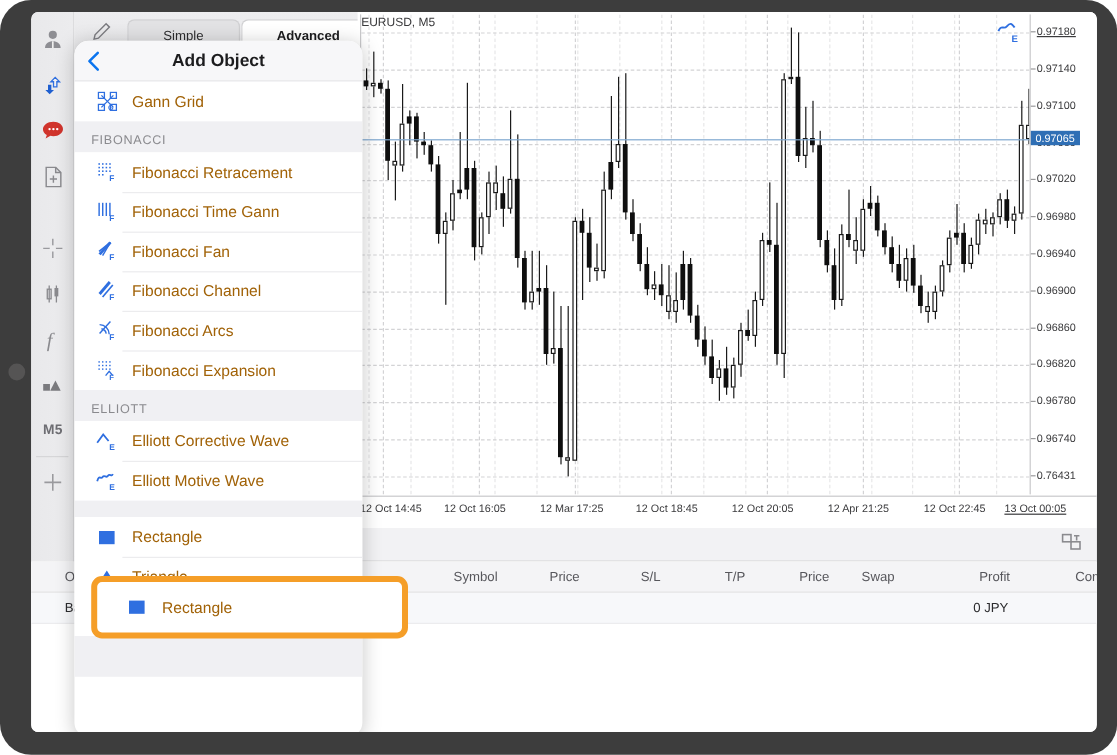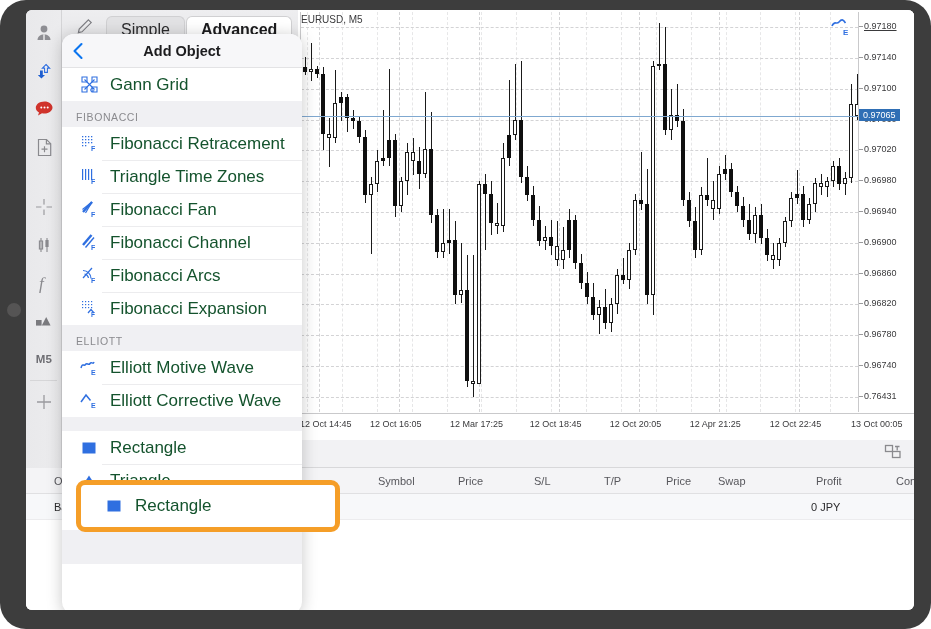--- a/index.html
+++ b/index.html
@@ -52,23 +52,23 @@
     width: 852px; height: 34px;
     background: linear-gradient(to bottom,#eeeef0,#e6e6e8);
     border-bottom: 1px solid #d2d2d4;
     display: flex; align-items: flex-end;
   }
   #pencil-tool {
     width: 44px; height: 34px; display:flex; align-items:center; justify-content:center;
     color:#7d7d82;
   }
   .chart-tab {
-    height: 27px; min-width: 78px; padding: 0 14px;
+    height: 27px; min-width: 78px; padding: 0 29px;
     display: flex; align-items: center; justify-content: center;
-    font-size: 16px; color: #2c2c2e;
+    font-size: 11px; color: #2c2c2e;
     background: #e2e2e4;
     border: 1px solid #d0d0d2; border-bottom: none;
     border-radius: 6px 6px 0 0;
     margin-right: 1px;
   }
   .chart-tab.active { background: #ffffff; color:#1c1c1e; font-weight:600;}
   #add-tab-button {
     width: 40px; height: 30px; display:flex; align-items:center; justify-content:center;
     font-size: 22px; color: #6f6f74; font-weight: 300;
   }
@@ -187,21 +187,21 @@
   }
   .obj-row + .obj-row::before{
     content:''; position:absolute; left:40px; right:0; top:0; height:0;
     border-top:1px solid #ececee;
   }
   .obj-icon {
     width:26px; min-width:26px; height:22px;
     display:flex; align-items:center; justify-content:center;
     color:#2f6fe0; margin-right:8px;
   }
-  .obj-label { font-size:17px; color:#14532d; }
+  .obj-label { font-size:13px; color:#a16207; }
 
   #popover-footer { height:34px; background:#f0f0f3; }
 
   
   #rectangle-highlight {
     position:absolute; left:50px; top:470px;
     width:264px; height:52px;
     border:5px solid #f59e28;
     border-radius:9px;
     background:#ffffff;
@@ -735,21 +735,21 @@
       <div id="current-price-badge" style="left: 561px; top: 98.8462px;">0.97065</div>
 
       <div id="time-axis">
           <div class="time-tick" style="left: 0px;">12 Oct 14:45</div>
           <div class="time-tick" style="left: 69.9543px;">12 Oct 16:05</div>
           <div class="time-tick" style="left: 149.909px;">12 Mar 17:25</div>
           <div class="time-tick" style="left: 229.863px;">12 Oct 18:45</div>
           <div class="time-tick" style="left: 309.817px;">12 Oct 20:05</div>
           <div class="time-tick" style="left: 389.771px;">12 Apr 21:25</div>
           <div class="time-tick" style="left: 469.726px;">12 Oct 22:45</div>
-          <div class="time-tick" style="left: 551px;">13 Oct 00:05</div>
+          <div class="time-tick" style="left: 537px; text-decoration: underline;">13 Oct 00:05</div>
         </div>
 
       <div id="elliott-chart-badge">
         <svg width="22" height="22" viewBox="0 0 22 22">
           <path d="M2 10 C4.5 4, 6.5 9, 9 6 S13 3, 15.5 7" fill="none" stroke="#2f6fe0" stroke-width="1.6"></path>
           <text x="13" y="19" font-family="Liberation Sans, sans-serif" font-size="8" font-weight="700" fill="#2f6fe0">E</text>
         </svg>
       </div>
     </div>
 
@@ -834,21 +834,21 @@
               <svg width="17" height="17" viewBox="0 0 17 17">
                 <g fill="#2f6fe0">
                   <rect x="1" y="1" width="1.2" height="11"></rect>
                   <rect x="4" y="1" width="1.2" height="11"></rect>
                   <rect x="7" y="1" width="1.2" height="11"></rect>
                   <rect x="10" y="1" width="1.2" height="11"></rect>
                 </g>
                 <text x="10" y="16" font-family="Liberation Sans, sans-serif" font-size="7" font-weight="700" fill="#2f6fe0">F</text>
               </svg>
             </span>
-            <span class="obj-label">Triangle Time Zones</span>
+            <span class="obj-label">Fibonacci Time Gann</span>
           </div>
           <div class="obj-row">
             <span class="obj-icon">
               <svg width="17" height="17" viewBox="0 0 17 17">
                 <g stroke="#2f6fe0" fill="none">
                   <path d="M11 1L2 11" stroke-width="2.4"></path>
                   <path d="M11 1L4.5 12" stroke-width="1.2"></path>
                   <path d="M11 1L1.5 8.5" stroke-width="1.2"></path>
                 </g>
                 <text x="10" y="16" font-family="Liberation Sans, sans-serif" font-size="7" font-weight="700" fill="#2f6fe0">F</text>
@@ -901,34 +901,34 @@
                 <path d="M7 13L10 9.5L13 13" stroke="#2f6fe0" stroke-width="1.2" fill="none"></path>
                 <text x="10" y="16.5" font-family="Liberation Sans, sans-serif" font-size="6.5" font-weight="700" fill="#2f6fe0">F</text>
               </svg>
             </span>
             <span class="obj-label">Fibonacci Expansion</span>
           </div>
           <div class="obj-section-title">ELLIOTT</div>
           <div class="obj-row">
             <span class="obj-icon">
               <svg width="19" height="17" viewBox="0 0 19 17">
+                <path d="M1 10 L6 3 L10.5 8.5" fill="none" stroke="#2f6fe0" stroke-width="1.5"></path>
+                <text x="11" y="16" font-family="Liberation Sans, sans-serif" font-size="7" font-weight="700" fill="#2f6fe0">E</text>
+              </svg>
+            </span>
+            <span class="obj-label">Elliott Corrective Wave</span>
+          </div>
+          <div class="obj-row">
+            <span class="obj-icon">
+              <svg width="19" height="17" viewBox="0 0 19 17">
                 <path d="M1 9 C2.5 3, 4 8, 5.5 5.5 C7 3, 8.5 7, 10 4.5 C11.5 2, 13 6, 14 3" fill="none" stroke="#2f6fe0" stroke-width="1.5"></path>
                 <text x="11" y="16" font-family="Liberation Sans, sans-serif" font-size="7" font-weight="700" fill="#2f6fe0">E</text>
               </svg>
             </span>
             <span class="obj-label">Elliott Motive Wave</span>
-          </div>
-          <div class="obj-row">
-            <span class="obj-icon">
-              <svg width="19" height="17" viewBox="0 0 19 17">
-                <path d="M1 10 L6 3 L10.5 8.5" fill="none" stroke="#2f6fe0" stroke-width="1.5"></path>
-                <text x="11" y="16" font-family="Liberation Sans, sans-serif" font-size="7" font-weight="700" fill="#2f6fe0">E</text>
-              </svg>
-            </span>
-            <span class="obj-label">Elliott Corrective Wave</span>
           </div>
           <div class="obj-gap"></div>
           <div class="obj-row">
             <span class="obj-icon">
               <svg width="16" height="16" viewBox="0 0 16 16">
                 <rect x="1.5" y="2.5" width="13" height="11" fill="#2f6fe0"></rect>
               </svg>
             </span>
             <span class="obj-label">Rectangle</span>
           </div>

